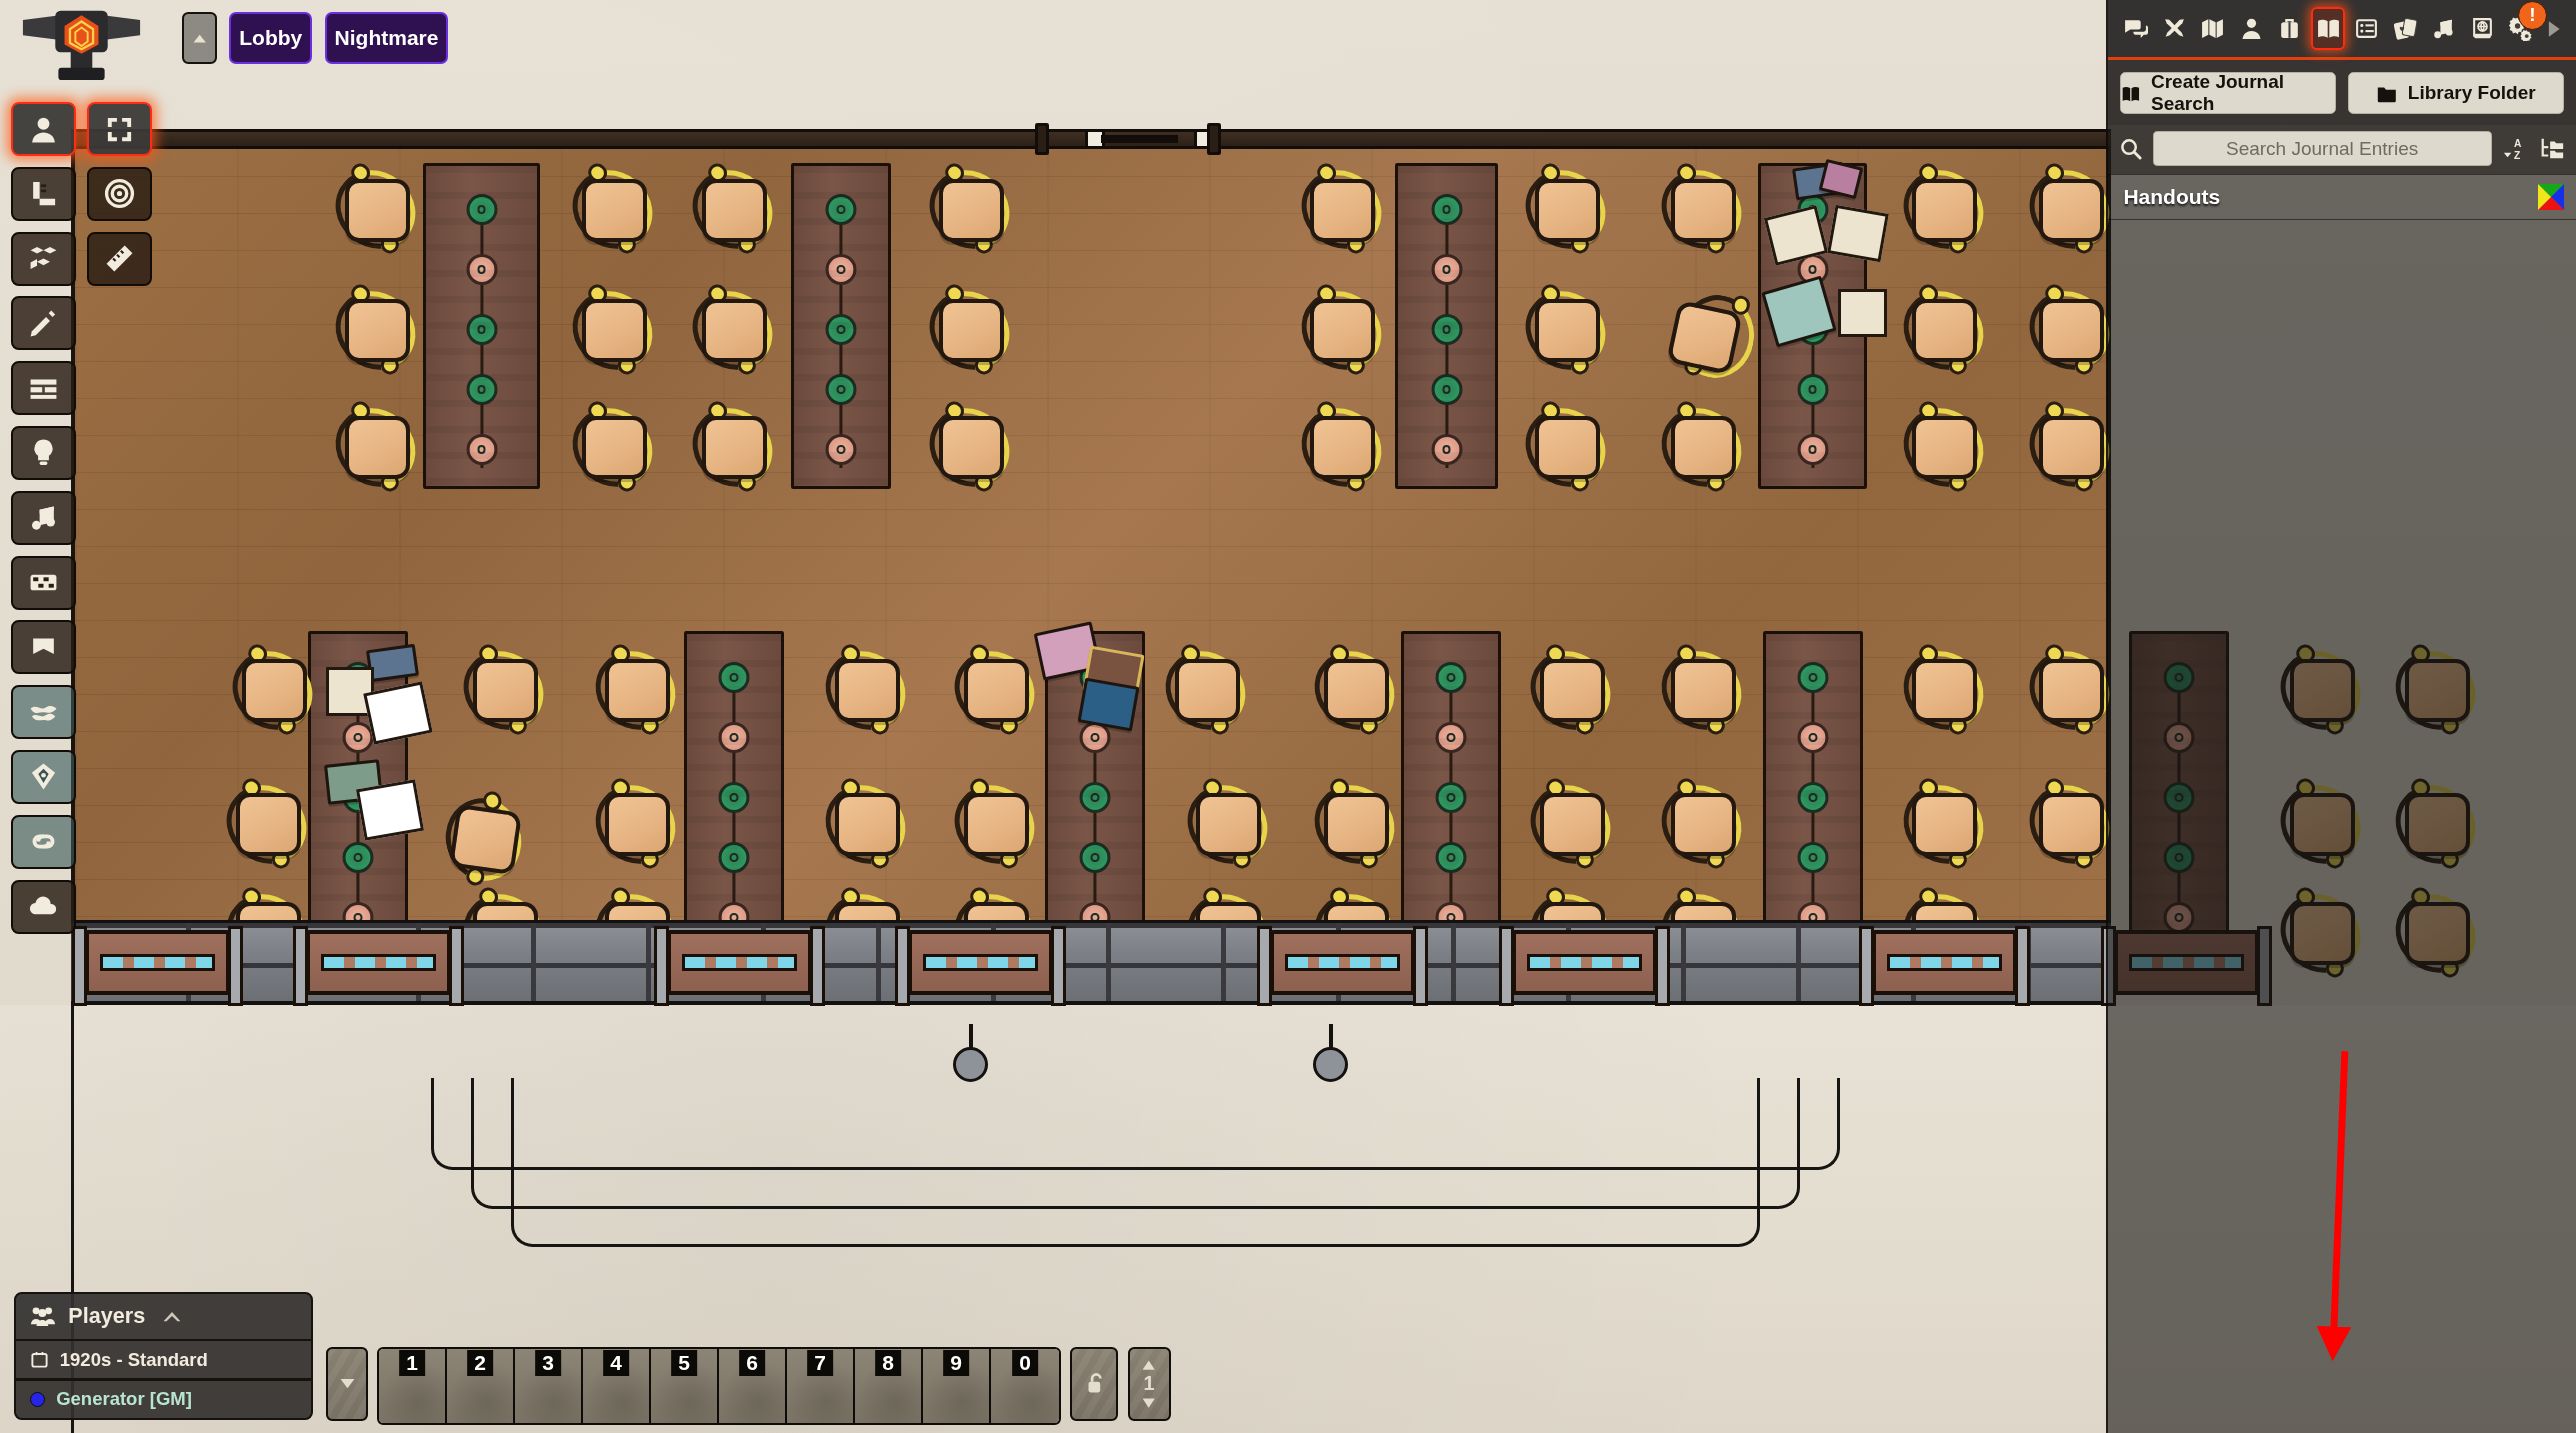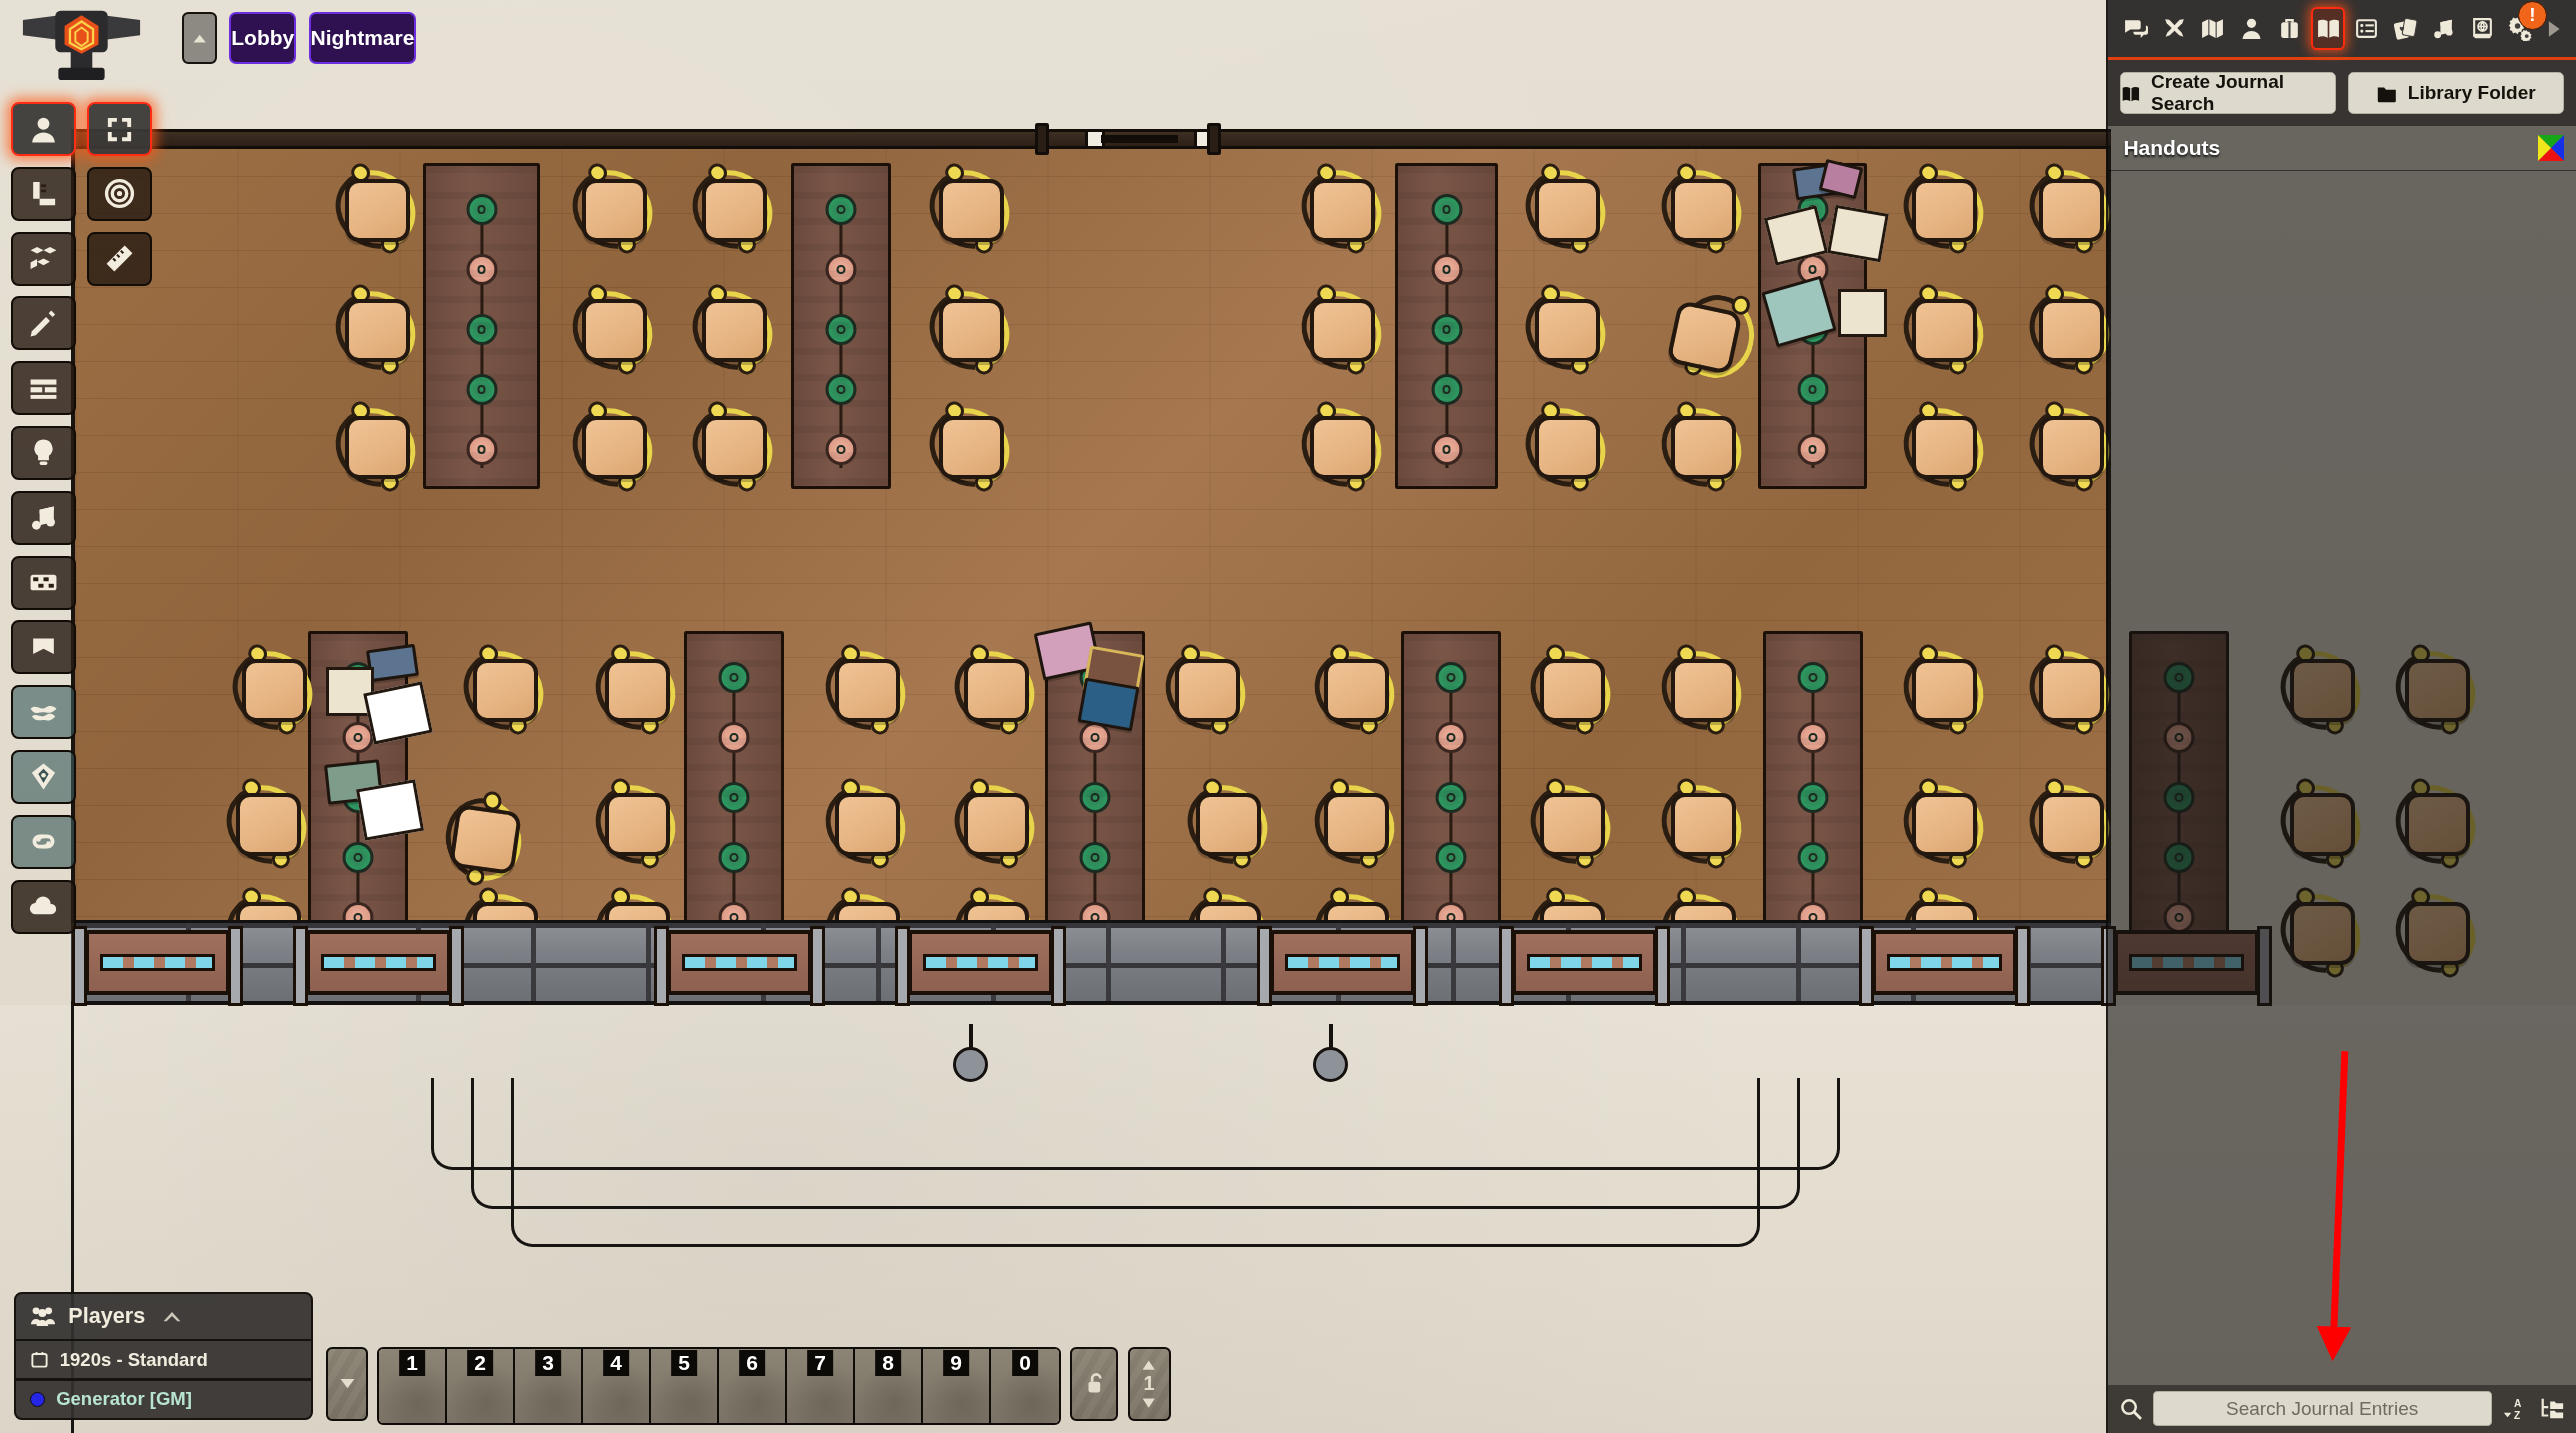--- a/index.html
+++ b/index.html
@@ -138,21 +138,21 @@
   
   #logo{ position:absolute; left:12.3px; top:6.2px; width:139px; height:74px; z-index:45; }
   #scene-nav{ position:absolute; left:182px; top:12.3px; display:flex; align-items:flex-start; gap:12.3px; z-index:45; }
   .nav-collapse{
     width:35px; height:52px; border-radius:6.2px;
     background: rgba(120,118,112,.82); border:2.3px solid #16120d;
     display:flex; align-items:center; justify-content:center; cursor:pointer;
   }
   .nav-collapse svg{ width:15.4px; height:15.4px; fill:#e8e2d2; }
   .scene-tab{
-    height:52px; padding:0 0; border-radius:7px;
+    height:52px; padding:0 8px; border-radius:7px;
     display:flex; align-items:center; gap:9.2px;
     font-size:21px; font-weight:700; color:#fff;
     background: rgba(32,0,70,.93); border:2.3px solid #6b2fe0;
     cursor:pointer; white-space:nowrap; position:relative;
   }
   .scene-tab.active{
     background: rgba(62,60,58,.95);
     border-color:#ff3a16;
     box-shadow:0 0 14px 3.1px rgba(255,90,20,.6);
   }
@@ -1047,51 +1047,51 @@
         <span>Create Journal Search</span>
       </div>
       <div class="hdr-btn">
         <svg viewBox="0 0 24 24">
             <path d="M2 5h7l2.2 2.6H22V20a1.4 1.4 0 01-1.4 1.4H3.4A1.4 1.4 0 012 20z"></path>
           </svg>
         <span>Library Folder</span>
       </div>
     </div>
 
-    <div id="dir-list">
-      <div class="folder">
-        <span class="folder-name">Handouts</span>
-        <svg class="folder-flag" viewBox="0 0 32 32">
-          <polygon points="0,0 32,0 16,16" fill="#17a81a"></polygon>
-          <polygon points="32,0 32,32 16,16" fill="#1630e8"></polygon>
-          <polygon points="32,32 0,32 16,16" fill="#ee1111"></polygon>
-          <polygon points="0,32 0,0 16,16" fill="#f0e71a"></polygon>
-        </svg>
-      </div>
-    </div>
-
     <div id="search-row">
       <svg class="mag" viewBox="0 0 24 24">
           <circle cx="10.5" cy="10.5" r="7" fill="none" stroke="#efe9da" stroke-width="2.6"></circle>
           <path d="M16 16l6 6" stroke="#efe9da" stroke-width="3" fill="none" stroke-linecap="round"></path>
         </svg>
       <input id="search-input" value="" placeholder="Search Journal Entries" style="">
       <svg class="srow-icn" viewBox="0 0 28 28">
         <path d="M6 3v18M6 23l-4-5h8z"></path>
         <text x="13" y="12" font-size="11" font-family="Liberation Sans, sans-serif" font-weight="700" fill="#efe9da">A</text>
         <text x="13" y="25" font-size="11" font-family="Liberation Sans, sans-serif" font-weight="700" fill="#efe9da">Z</text>
       </svg>
       <svg class="srow-icn" viewBox="0 0 28 28">
         <path d="M4 3v18h6" fill="none" stroke="#efe9da" stroke-width="2.4"></path>
         <path d="M4 12h6" fill="none" stroke="#efe9da" stroke-width="2.4"></path>
         <path d="M12 6h5l1.4 1.8H26V14H12z"></path>
         <path d="M12 16h5l1.4 1.8H26V24H12z"></path>
       </svg>
     </div>
 
+    <div id="dir-list">
+      <div class="folder">
+        <span class="folder-name">Handouts</span>
+        <svg class="folder-flag" viewBox="0 0 32 32">
+          <polygon points="0,0 32,0 16,16" fill="#17a81a"></polygon>
+          <polygon points="32,0 32,32 16,16" fill="#1630e8"></polygon>
+          <polygon points="32,32 0,32 16,16" fill="#ee1111"></polygon>
+          <polygon points="0,32 0,0 16,16" fill="#f0e71a"></polygon>
+        </svg>
+      </div>
+    </div>
+
   </div>
 
   <svg id="annot" viewBox="0 0 610 1862">
     <defs>
       <marker id="arrowhead" markerWidth="5" markerHeight="5" refX="2.5" refY="2.5" orient="auto">
         <polygon points="0,0 5,2.5 0,5" fill="#ff0000"></polygon>
       </marker>
     </defs>
     <path d="M310 1365 L295 1745" stroke="#ff0000" stroke-width="9" fill="none" marker-end="url(#arrowhead)"></path>
   </svg>

